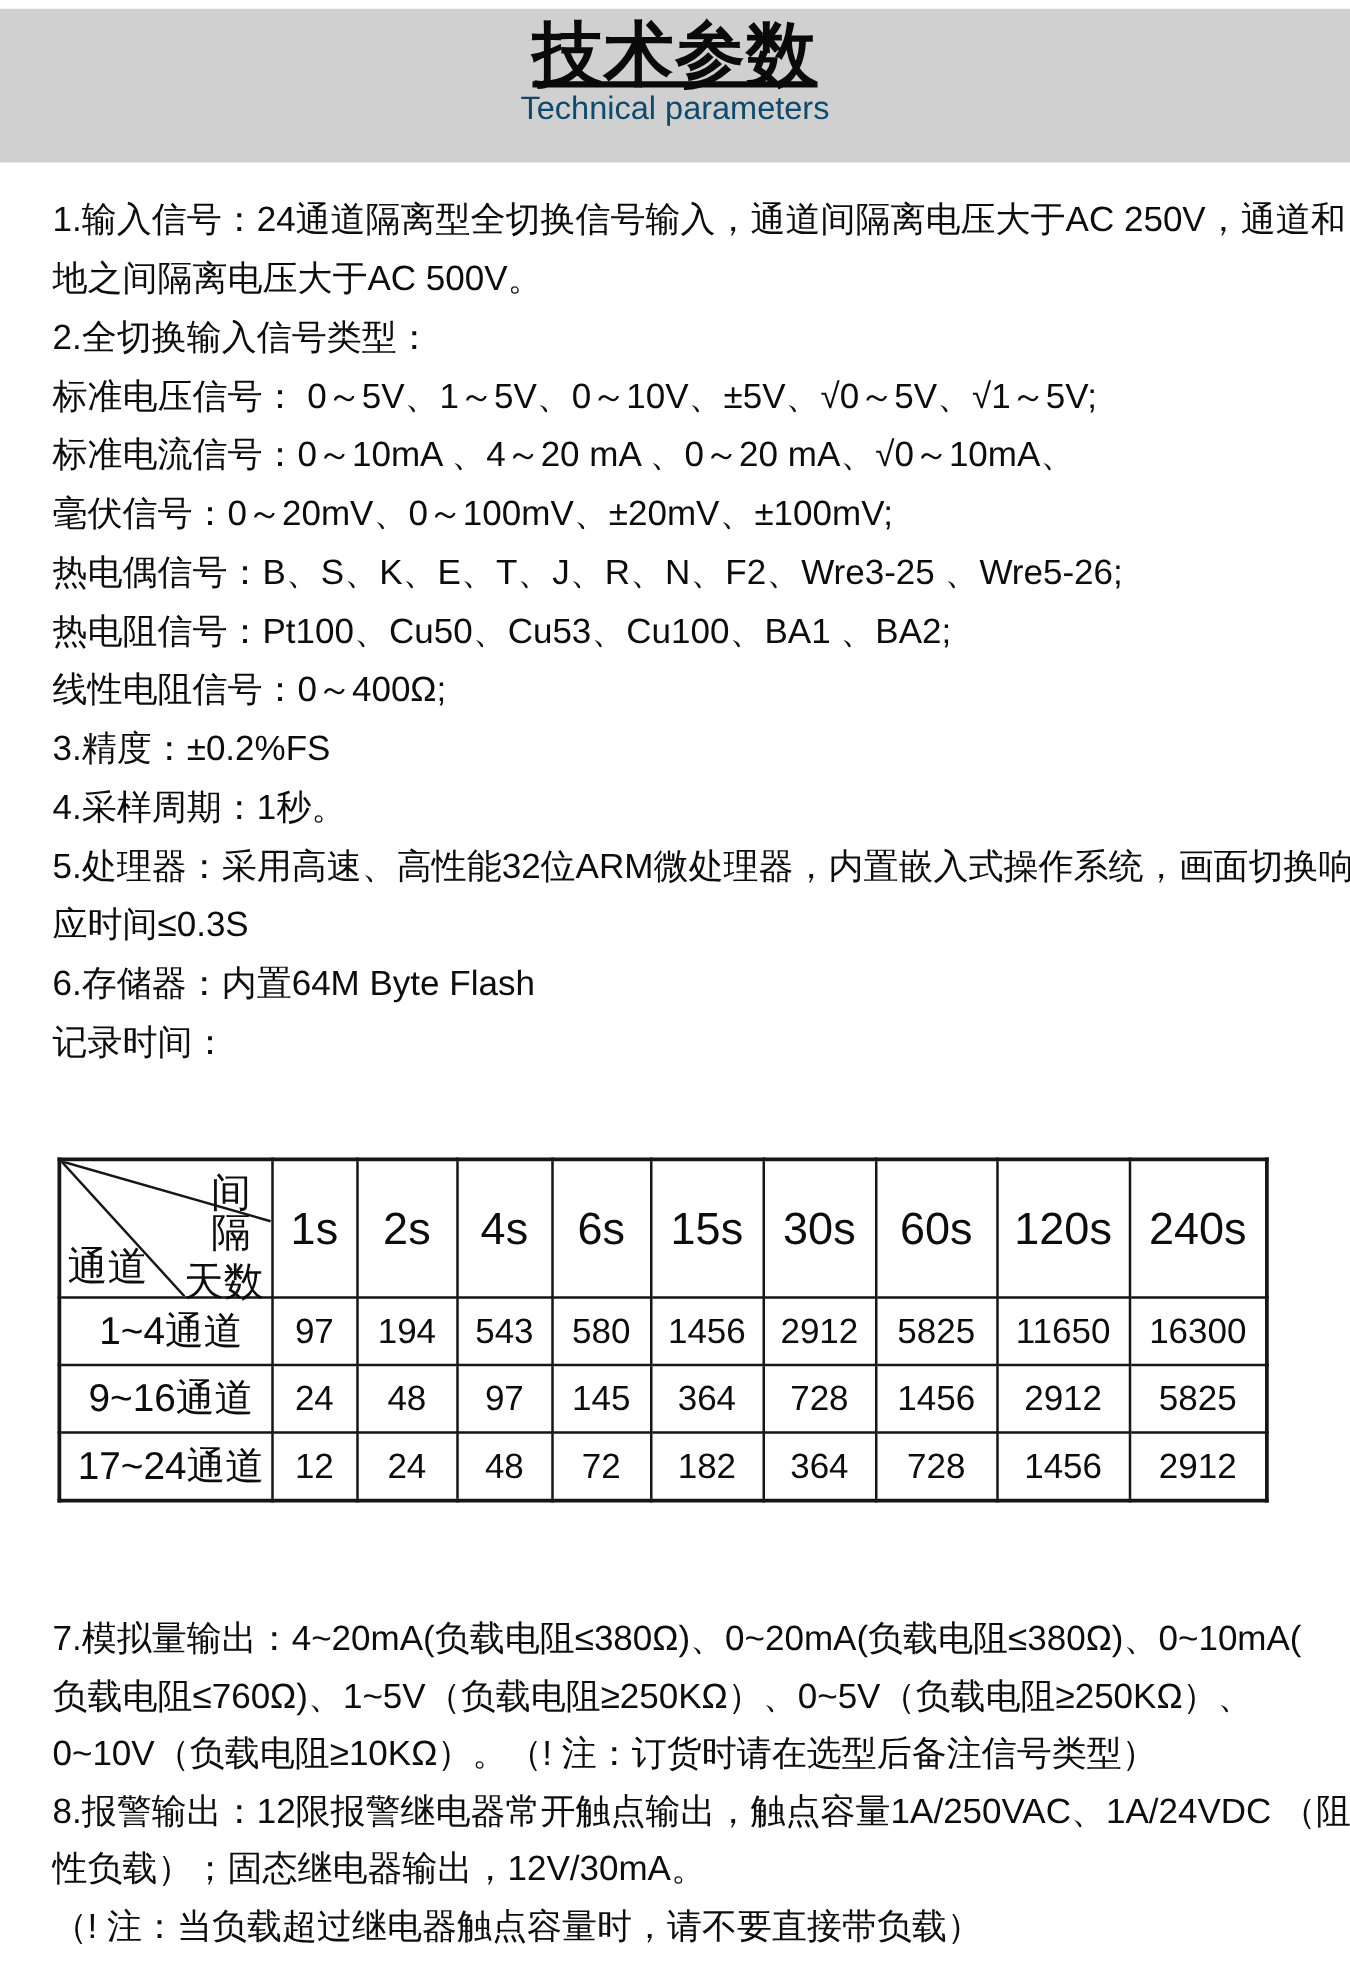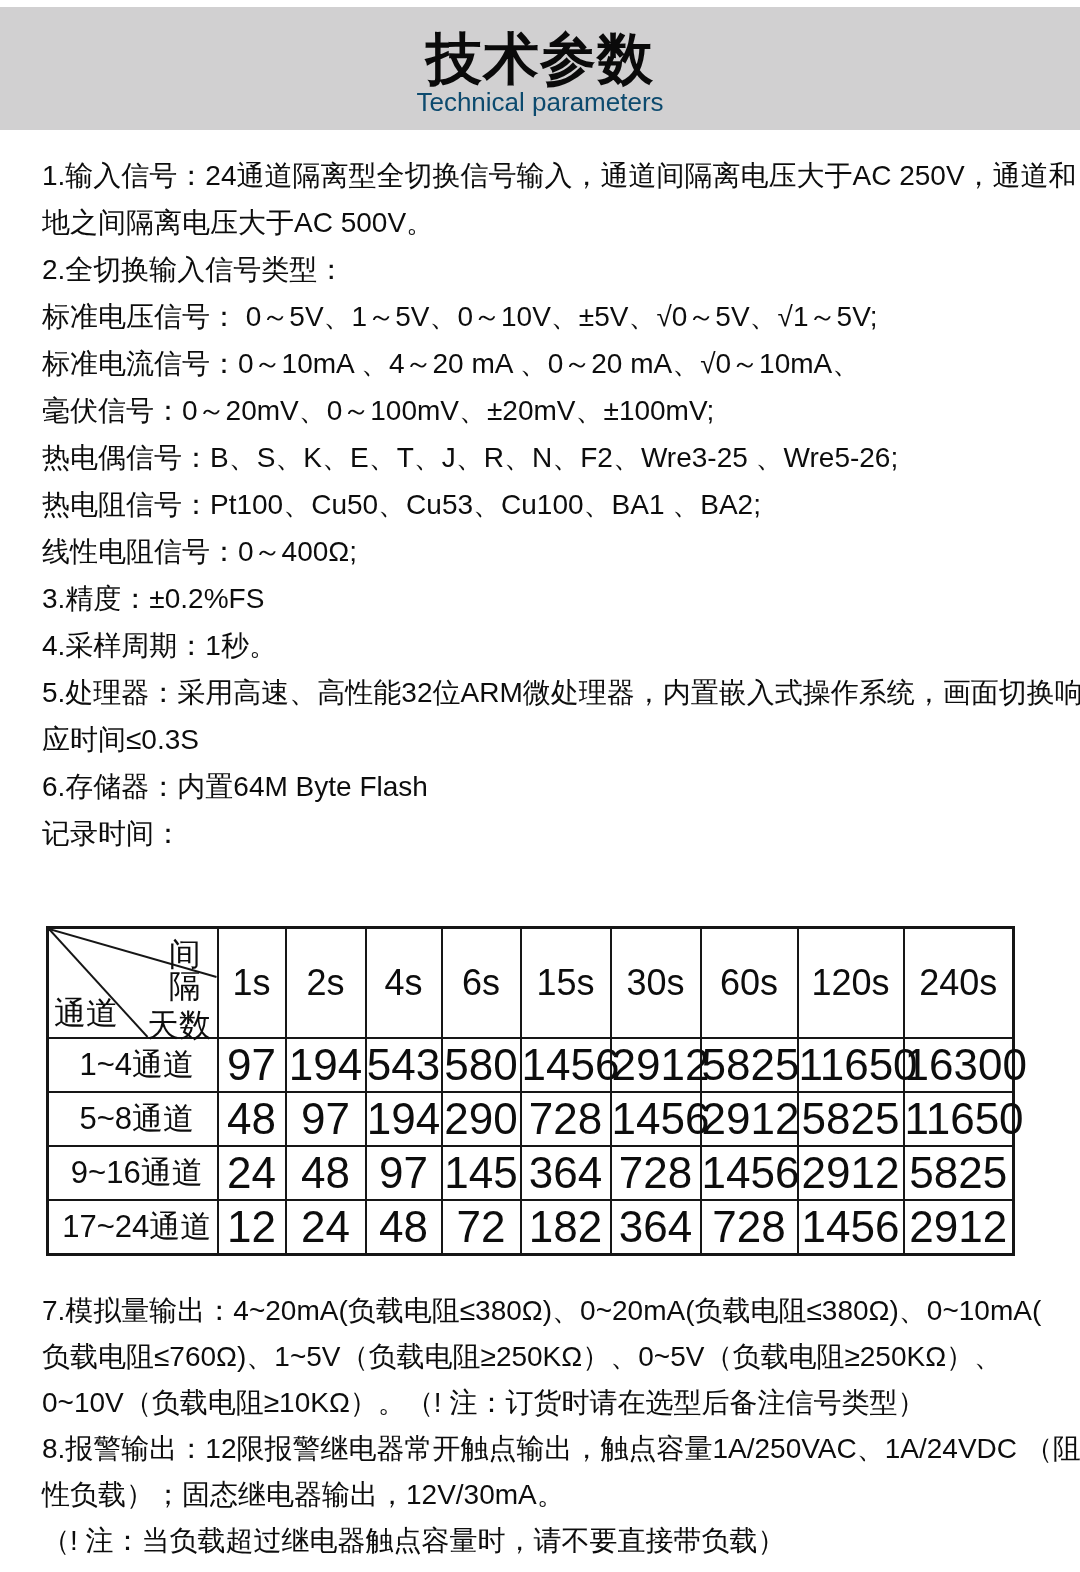--- a/index.html
+++ b/index.html
@@ -7,42 +7,42 @@
     position:relative; width:1080px; height:1572px; overflow:hidden;
     background:#ffffff; color:#0d0d0d;
     font-family:"Liberation Sans","DejaVu Sans",sans-serif;
   }
   
   .band {
     position:absolute; left:0; top:7px; width:1080px; height:123px;
     background:#d1d0d1; text-align:center;
   }
   .band .title {
-    margin-top:24px; line-height:1; font-size:56px; font-weight:700;
-    letter-spacing:1px; color:#0a0a0a;
+    margin-top:8px; line-height:1; font-size:56px; font-weight:700;
+    letter-spacing:1px; color:#0a0a0a;text-decoration:underline;
   }
   .band .subtitle {
     margin-top:2px; line-height:1; font-size:26px; font-weight:400; color:#0c4a6e;
   }
   
   .spec { position:absolute; left:42px; width:1002px; font-size:28px; font-weight:500; }
   .spec .line { white-space:pre; }
   .spec-top { top:152px; }
   .spec-top .line { height:47px; line-height:47px; }
   .spec-bottom { top:1288px; }
   .spec-bottom .line { height:46px; line-height:46px; }
   
   table.rec {
     position:absolute; left:46px; top:926px; width:966px;
     border-collapse:collapse; table-layout:fixed;
     border:3px solid #161616;
   }
   table.rec th, table.rec td { border:2px solid #161616; padding:0; }
   table.rec thead th { height:108px; font-size:36px; font-weight:500; text-align:center; }
-  table.rec td { height:52px; font-size:44px; font-weight:400; text-align:center; }
+  table.rec td { height:52px; font-size:28px; font-weight:400; text-align:center; }
   table.rec td.rowlabel { font-size:31px; font-weight:500; text-align:center; padding-left:8px; }
   th.corner { position:relative; }
   th.corner svg.diag { position:absolute; left:0; top:0; width:100%; height:100%; }
   th.corner span { position:absolute; font-size:32px; font-weight:500; line-height:1; }
   .c-interval { left:104px; top:9px; }
   .c-days     { left:98px;  top:80px; }
   .c-channel  { left:5px;  top:68px; }
 </style>
 </head>
 <body>
@@ -114,32 +114,20 @@
           <td>194</td>
           <td>543</td>
           <td>580</td>
           <td>1456</td>
           <td>2912</td>
           <td>5825</td>
           <td>11650</td>
           <td>16300</td>
         </tr>
         <tr>
-          <td class="rowlabel">5~8通道</td>
-          <td>48</td>
-          <td>97</td>
-          <td>194</td>
-          <td>290</td>
-          <td>728</td>
-          <td>1456</td>
-          <td>2912</td>
-          <td>5825</td>
-          <td>11650</td>
-        </tr>
-        <tr>
           <td class="rowlabel">9~16通道</td>
           <td>24</td>
           <td>48</td>
           <td>97</td>
           <td>145</td>
           <td>364</td>
           <td>728</td>
           <td>1456</td>
           <td>2912</td>
           <td>5825</td>

